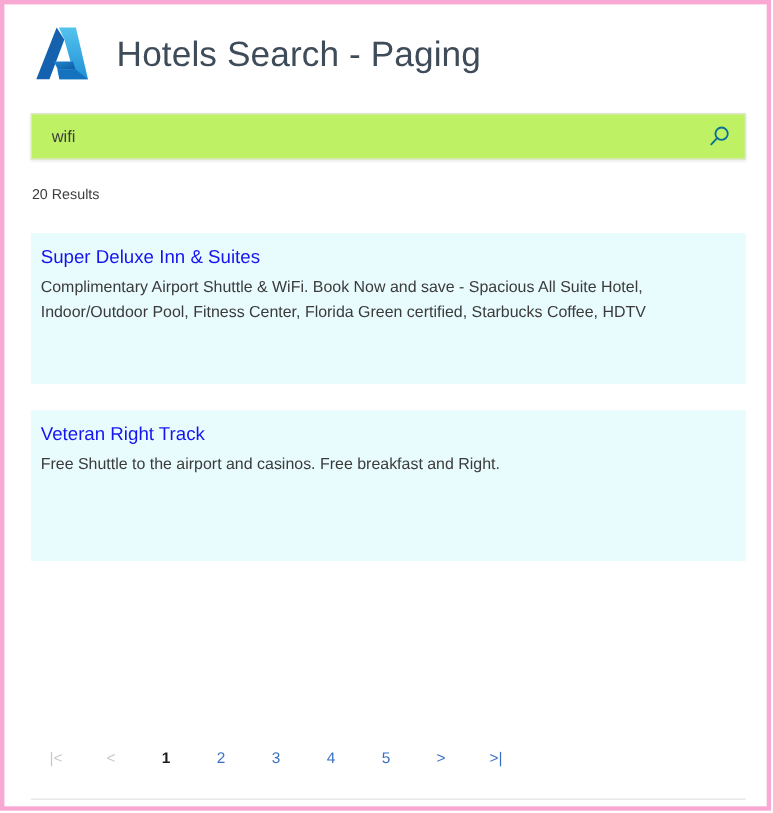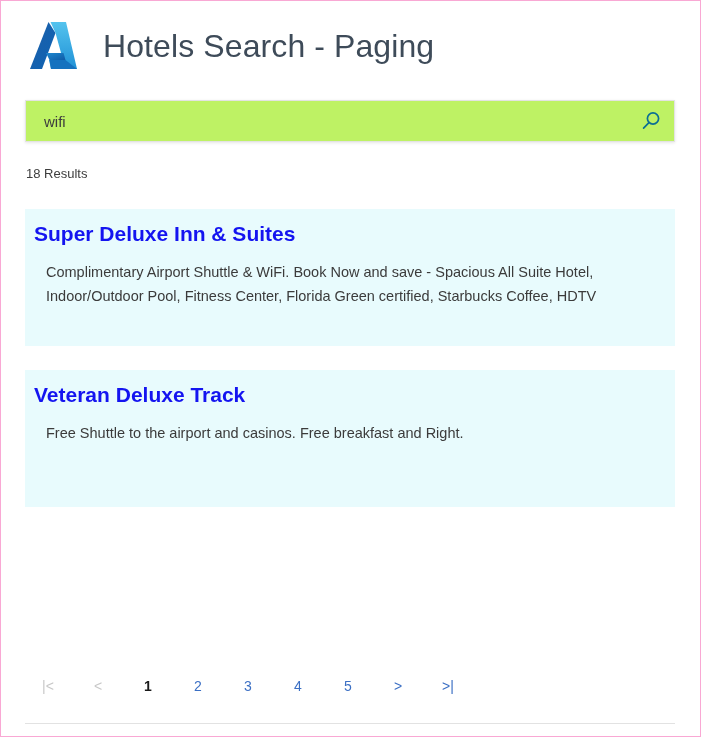--- a/index.html
+++ b/index.html
@@ -15,21 +15,21 @@
     font-family: "Liberation Sans", sans-serif;
   }
 
   
   .page-frame {
     position: absolute;
     left: 0;
     top: 0;
     width: 701px;
     height: 737px;
-    border: 1px solid #f9a8d4;
+    border: 4px solid #f9a8d4;
     background: #ffffff;
     box-sizing: border-box;
   }
 
   
   .app-header {
     position: absolute;
     left: 24px;
     top: 10px;
     width: 650px;
@@ -115,33 +115,33 @@
     background: #e8fbfd;
     width: 650px;
     height: 137px;
     box-sizing: border-box;
     padding: 10px 16px 0 9px;
     margin-bottom: 24px;
     overflow: hidden;
   }
   .result-title {
     display: block;
-    font-size: 21px;
+    font-size: 17px;
     color: #1414f0;
     text-decoration: none;
     line-height: 1.45;
     margin: 0 0 3px 0;
-    font-weight: 700;
+    font-weight: 400;
     cursor: pointer;
   }
   .result-desc {
     font-size: 14.5px;
     color: #3b3b3b;
     line-height: 1.62;
-    margin: 12px;
+    margin: 0;
     max-width: 618px;
   }
 
   
   .pagination {
     position: absolute;
     left: 22px;
     top: 672px;
     width: 640px;
     height: 26px;
@@ -219,32 +219,32 @@
     <button class="search-button">
       <span>
         <svg width="22" height="22" viewBox="0 0 22 22" xmlns="http://www.w3.org/2000/svg" aria-hidden="true">
           <circle cx="13" cy="8.5" r="5.6" fill="none" stroke="#0a6f94" stroke-width="1.7"></circle>
           <line x1="8.9" y1="12.6" x2="3.6" y2="18.2" stroke="#0a6f94" stroke-width="1.7" stroke-linecap="round"></line>
         </svg>
       </span>
     </button>
   </div>
 
-  <div class="results-count">18 Results</div>
+  <div class="results-count">20 Results</div>
 
   <div class="results-list">
 
     <div class="result-card">
       <a class="result-title" href="#">Super Deluxe Inn &amp; Suites</a>
       <p class="result-desc">Complimentary Airport Shuttle &amp; WiFi.  Book Now and save - Spacious All Suite Hotel, Indoor/Outdoor Pool, Fitness Center, Florida Green certified, Starbucks Coffee, HDTV</p>
     </div>
 
 
     <div class="result-card">
-      <a class="result-title" href="#">Veteran Deluxe Track</a>
+      <a class="result-title" href="#">Veteran Right Track</a>
       <p class="result-desc">Free Shuttle to the airport and casinos.  Free breakfast and Right.</p>
     </div>
 
   </div>
 
   <div class="pagination">
     <a class="page-link is-disabled" href="#">|&lt;</a>
     <a class="page-link is-disabled" href="#">&lt;</a>
     <a class="page-link is-current" href="#">1</a>
     <a class="page-link" href="#">2</a>

